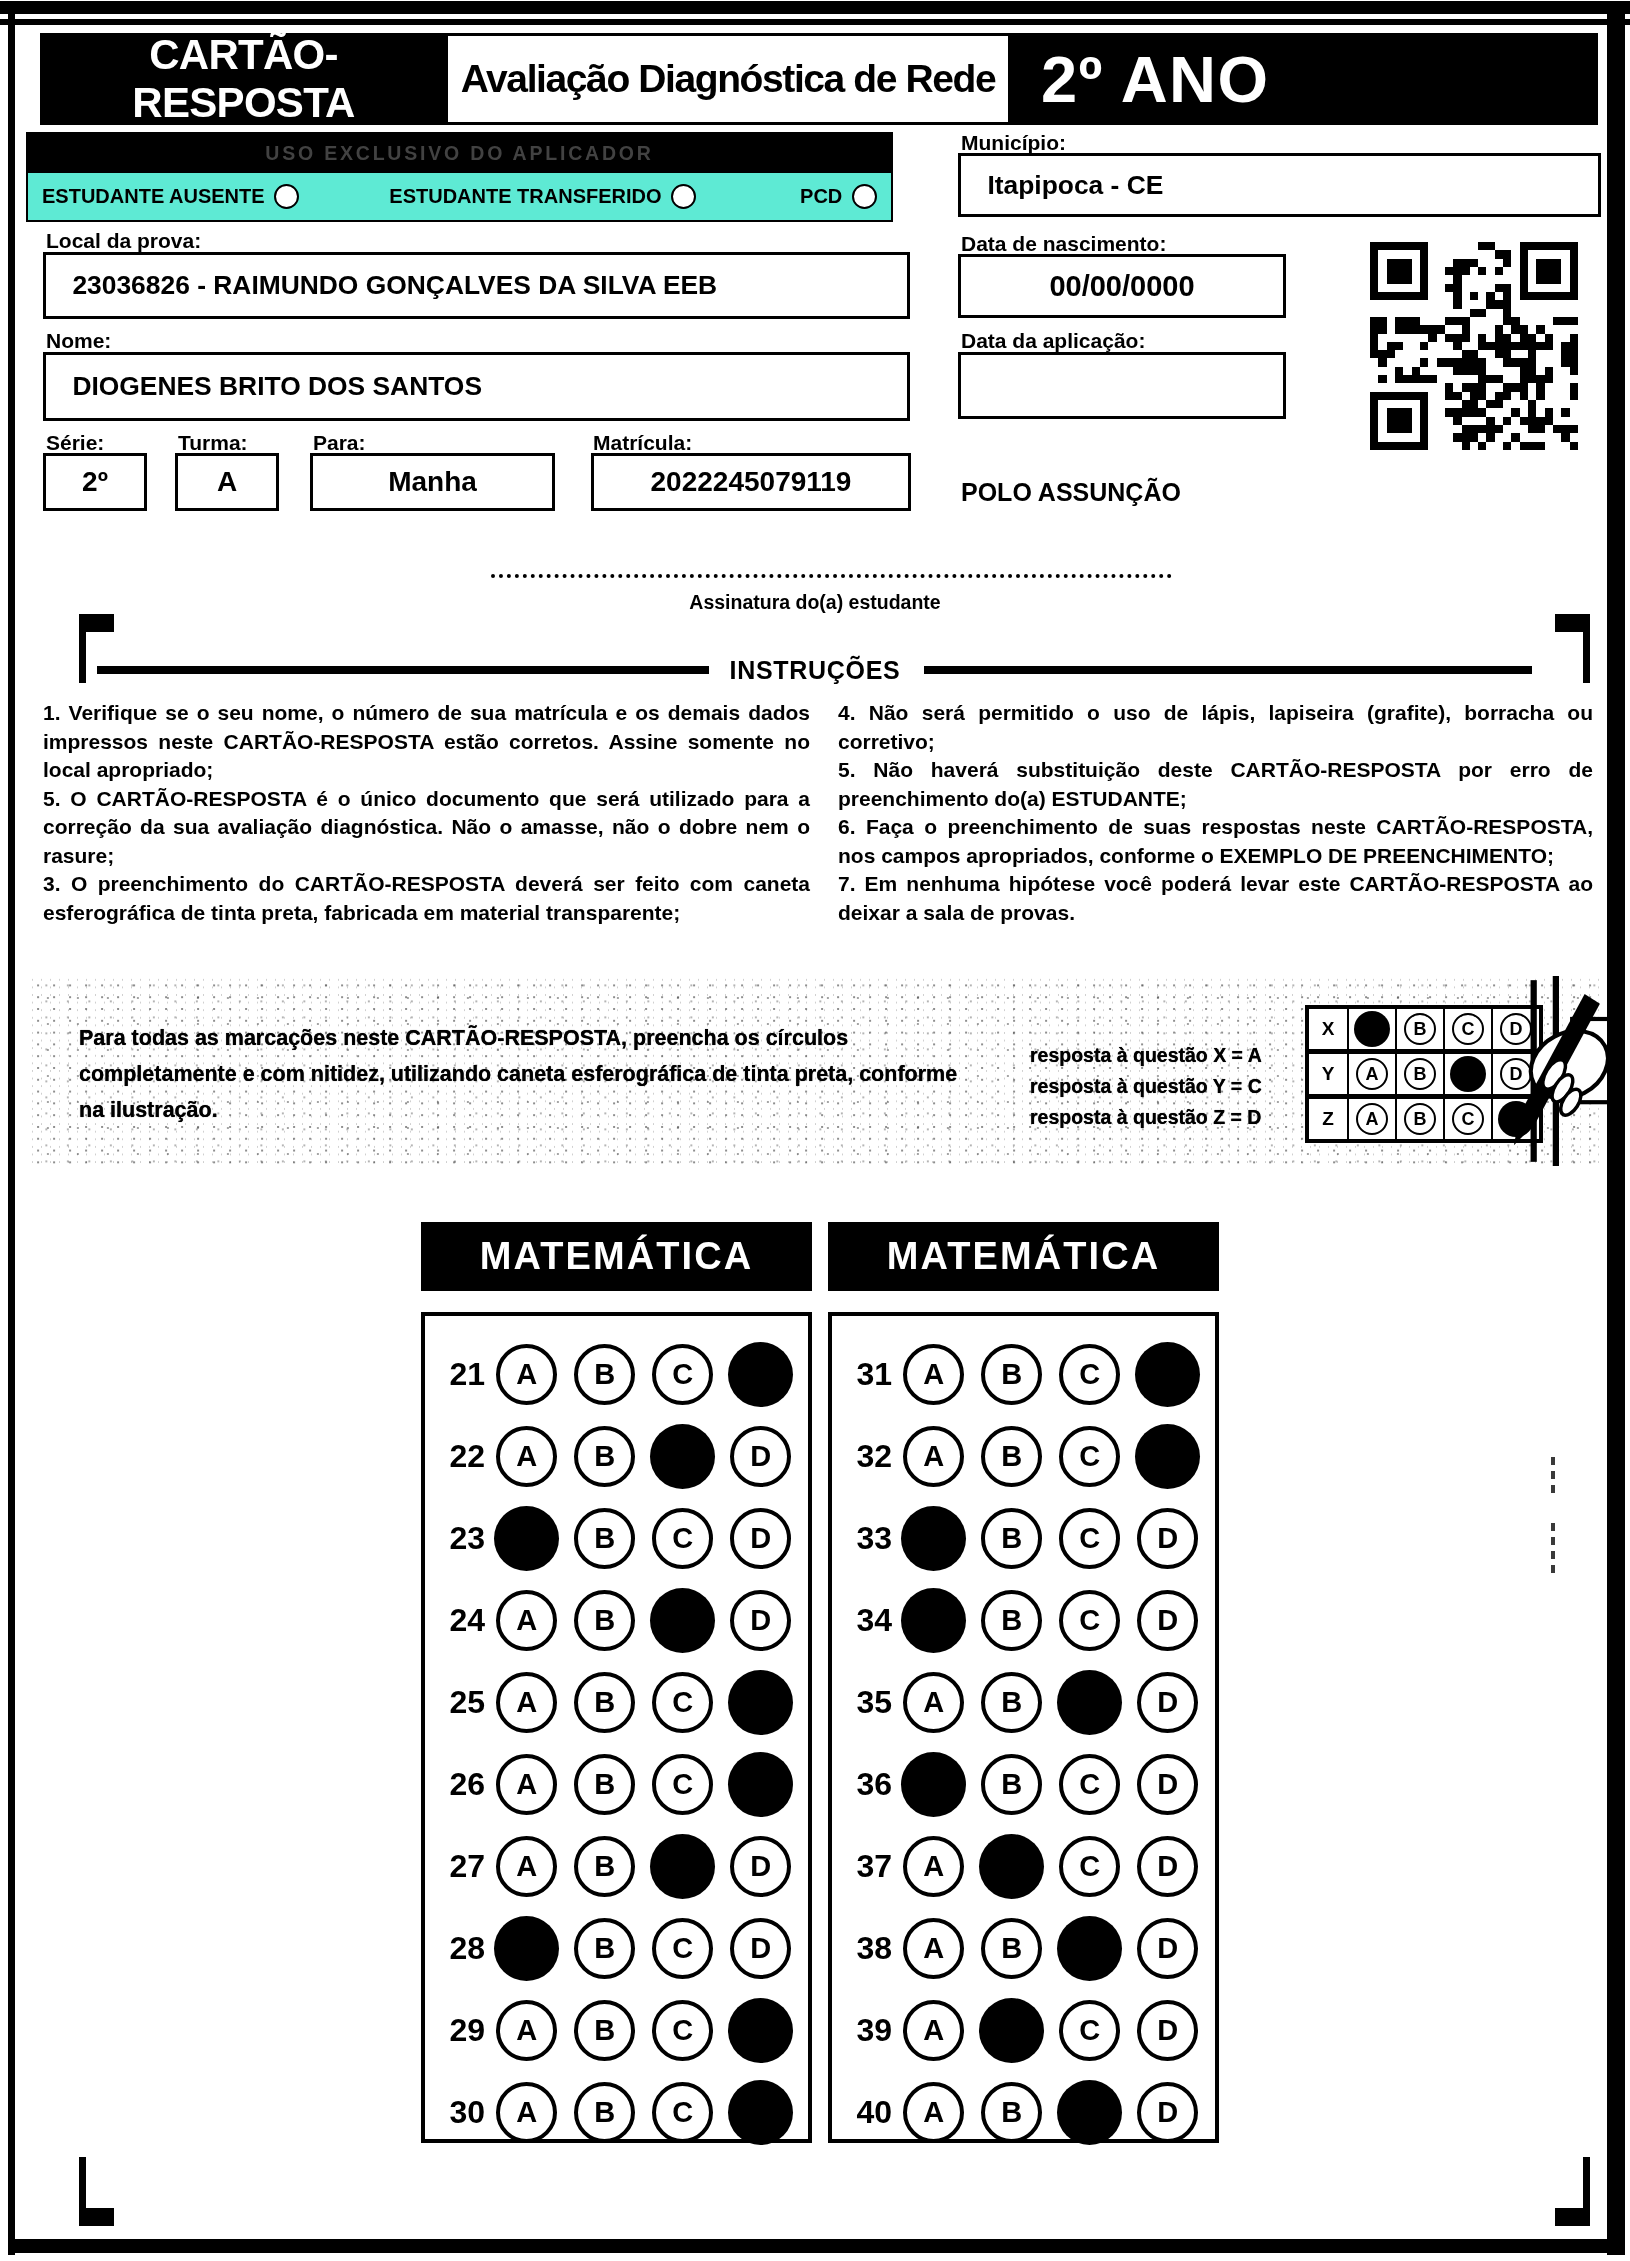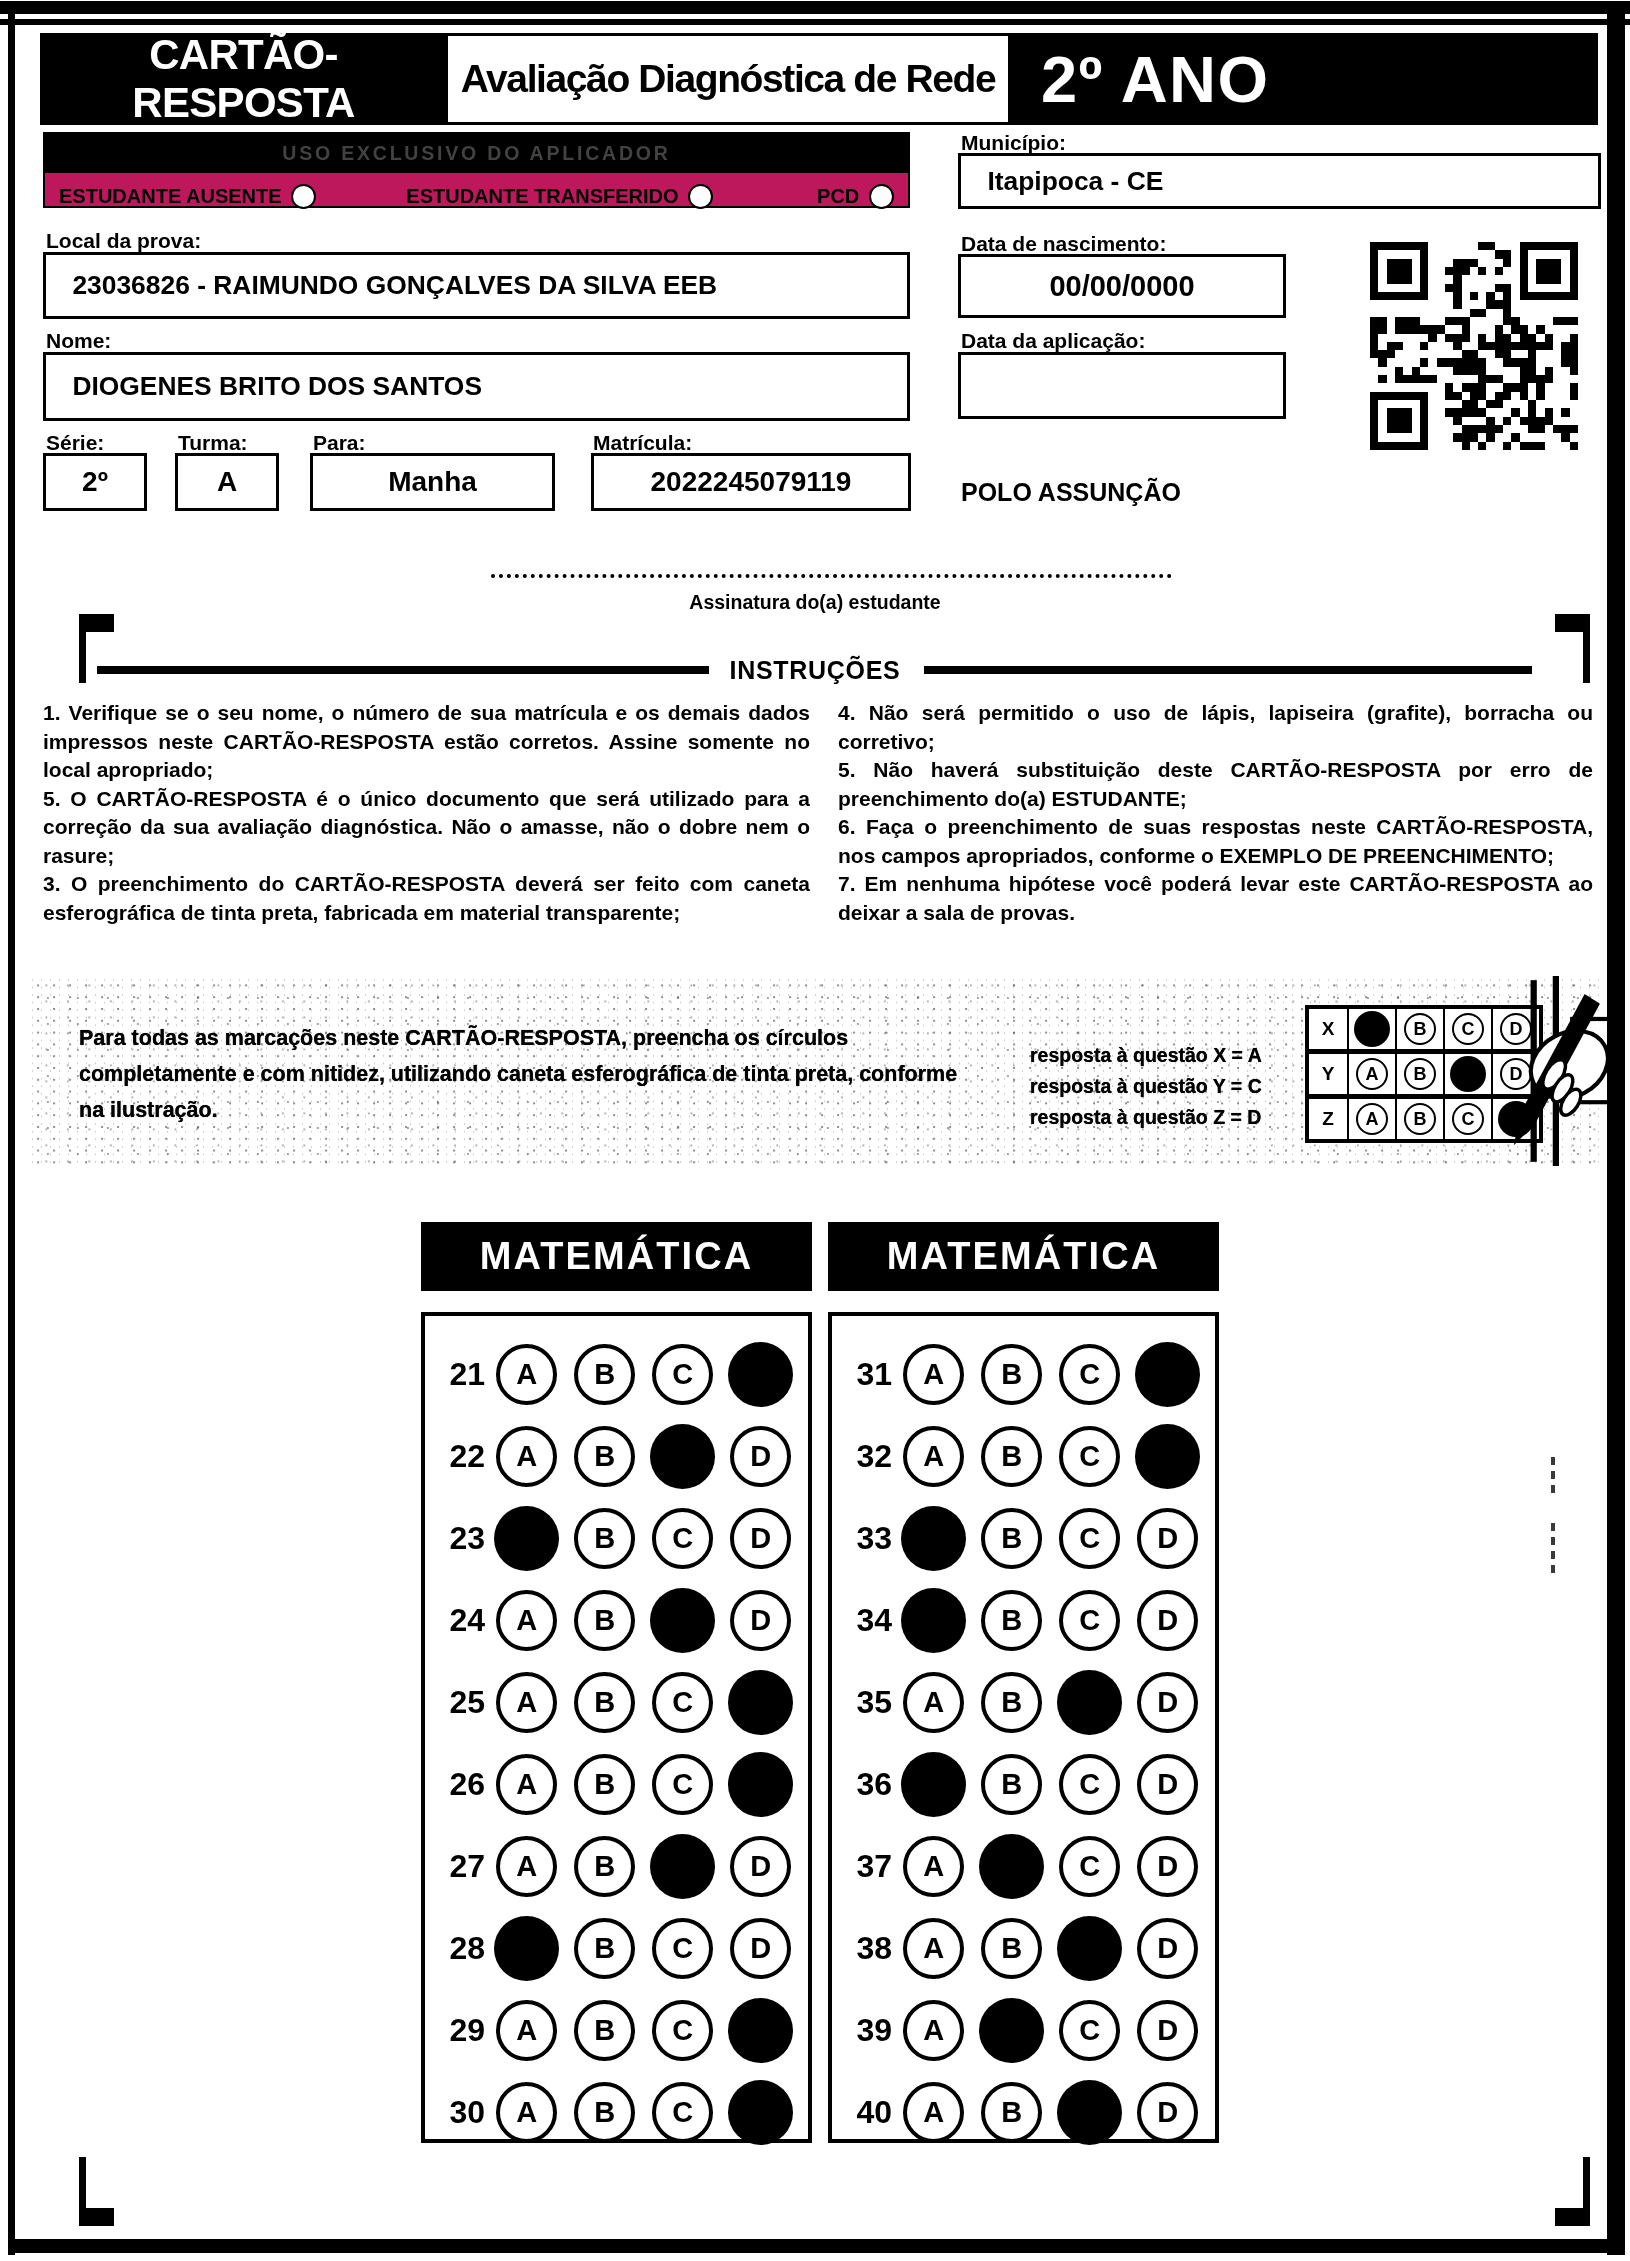--- a/index.html
+++ b/index.html
@@ -17,21 +17,21 @@
 
   
   .hdr-bar{left:40px;top:33px;width:1558px;height:92px;background:#000;display:flex;align-items:center;}
   .hdr-card{width:407px;text-align:center;color:#fff;font-size:42px;font-weight:bold;letter-spacing:-0.7px;}
   .hdr-white{position:absolute;left:408px;top:2.8px;width:560px;height:86px;background:#fff;
              display:flex;align-items:center;justify-content:center;font-size:39px;font-weight:bold;letter-spacing:-1.4px;}
   .hdr-grade{position:absolute;left:1001px;top:0;height:92px;display:flex;align-items:center;
              color:#fff;font-size:65px;font-weight:bold;letter-spacing:1.4px;}
 
   
-  .apl-box{left:43px;top:132px;width:867px;height:76px;border:2.8px solid #000;box-sizing:border-box;background:#be185d;}
+  .apl-box{left:26px;top:132px;width:867px;height:90px;border:2.8px solid #000;box-sizing:border-box;background:#5eead4;}
   .apl-bar{position:absolute;left:0;top:0;width:100%;height:39px;background:#000;display:flex;align-items:center;justify-content:center;}
   .apl-bar span{color:#4a4a4a;font-size:19.5px;font-weight:bold;letter-spacing:2.8px;filter:blur(0.7px);opacity:.9;}
   .apl-row{position:absolute;left:0;top:39px;width:100%;height:46px;display:flex;align-items:center;padding:0 14px;box-sizing:border-box;}
   .apl-item{display:flex;align-items:center;font-size:20px;font-weight:bold;}
   .apl-circle{display:inline-block;width:25px;height:25px;border:2.8px solid #000;border-radius:50%;margin-left:9.7px;box-sizing:border-box;background:#fff;}
   .sp1{margin-left:90px;} .sp2{margin-left:auto;}
 
   .lbl{font-size:21px;font-weight:bold;}
   .vbox{border:3.5px solid #000;box-sizing:border-box;background:#fff;display:flex;align-items:center;font-weight:bold;}
   .vbox.pad{padding-left:26.4px;font-size:26.4px;}
@@ -148,21 +148,21 @@
     <span>A</span>
   </div>
   <div class="abs vbox center" style="left:310px;top:453px;width:245px;height:58px;">
     <span>Manha</span>
   </div>
   <div class="abs vbox center" style="left:591px;top:453px;width:320px;height:58px;">
     <span>2022245079119</span>
   </div>
 
   <div class="abs lbl" style="left:961px;top:131px;">Município:</div>
-  <div class="abs vbox pad" style="left:958px;top:153px;width:643px;height:56px;">
+  <div class="abs vbox pad" style="left:958px;top:153px;width:643px;height:64px;">
     <span>Itapipoca - CE</span>
   </div>
 
   <div class="abs lbl" style="left:961px;top:232px;">Data de nascimento:</div>
   <div class="abs vbox center" style="left:958px;top:254px;width:328px;height:64px;font-size:29px;">
     <span>00/00/0000</span>
   </div>
 
   <div class="abs lbl" style="left:961px;top:329px;">Data da aplicação:</div>
   <div class="abs vbox center" style="left:958px;top:352px;width:328px;height:67px;">

